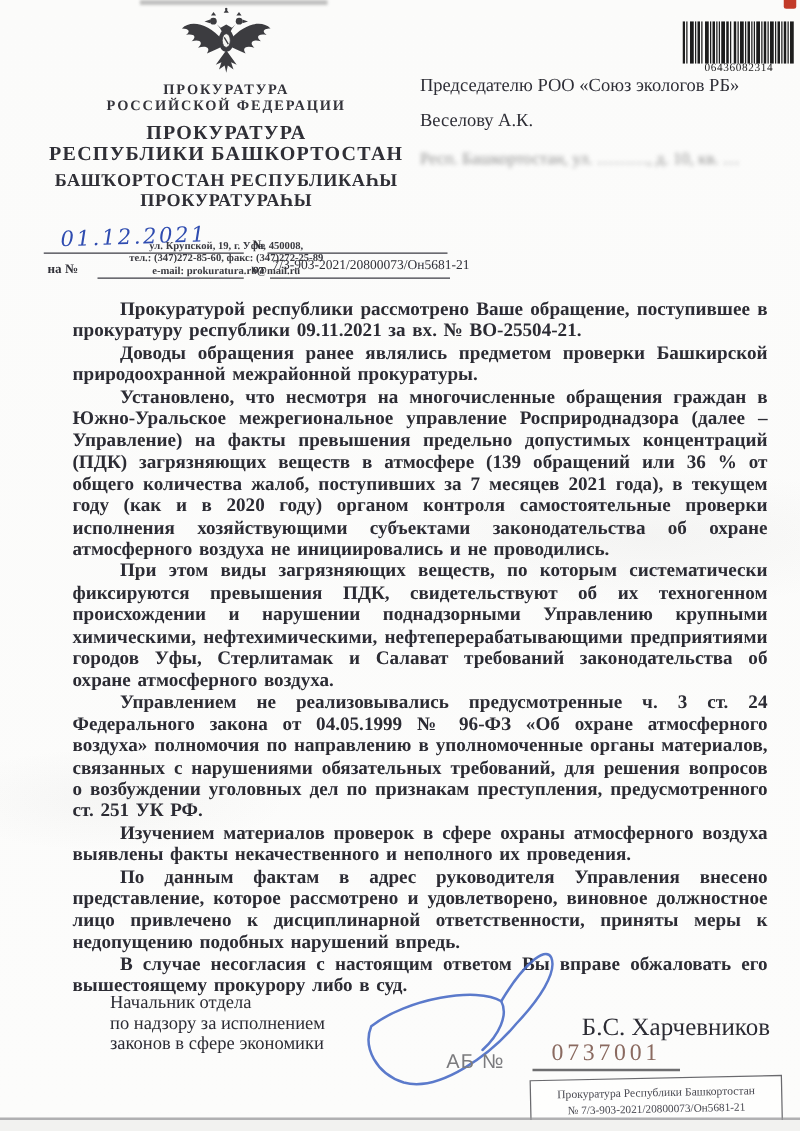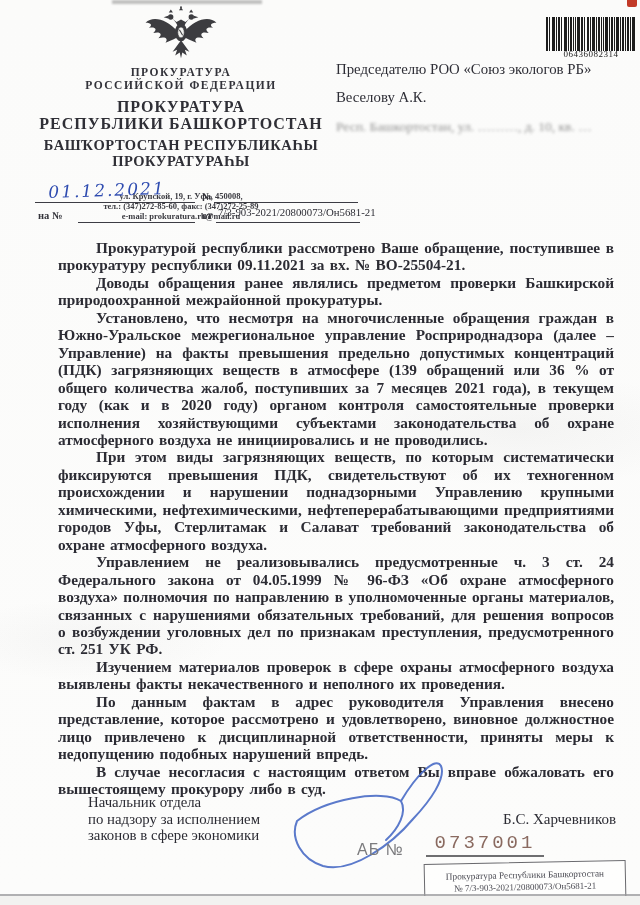--- a/index.html
+++ b/index.html
@@ -53,29 +53,29 @@
   
   .body-text{position:absolute;left:58px;top:239px;width:556px;font-weight:bold;}
   .body-text p{
     margin:0;text-indent:38px;text-align:justify;
     font-size:15.3px;line-height:17.45px;color:#2c2c34;
     word-spacing:1.5px;
   }
 
   
   .sig-position{position:absolute;left:60px;top:794px;font-size:14.8px;line-height:16.5px;color:#2c2c34;margin-left:28px;}
-  .sig-name{position:absolute;right:24px;top:811px;font-size:15px;color:#2c2c34;white-space:nowrap;}
+  .sig-name{position:absolute;right:24px;top:811px;font-size:20px;color:#2c2c34;white-space:nowrap;}
   .sig-svg{position:absolute;left:0;top:0;pointer-events:none;}
   .blank-series{
     position:absolute;left:357px;top:841px;
     font-family:"Liberation Sans", sans-serif;font-size:16px;color:#7b7b7e;letter-spacing:1px;
   }
   .blank-number{
     position:absolute;left:426px;top:832px;width:118px;text-align:center;
-    font-family:Liberation Mono, monospace;font-size:19px;letter-spacing:3px;
+    font-family:Liberation Serif, serif;font-size:19px;letter-spacing:3px;
     color:#8a6a60;border-bottom:2px solid #6e6e70;padding-bottom:1px;
   }
   .stamp-box{
     position:absolute;left:424px;top:862px;width:200px;height:36px;
     border:1.3px solid #6a6a6e;transform:rotate(-1.2deg);
     display:flex;flex-direction:column;justify-content:center;gap:2px;
     text-align:center;color:#4a4a52;background:rgba(255,255,255,.6);
   }
   .stamp-box .s1{font-size:9.3px;}
   .stamp-box .s2{font-size:9px;}

